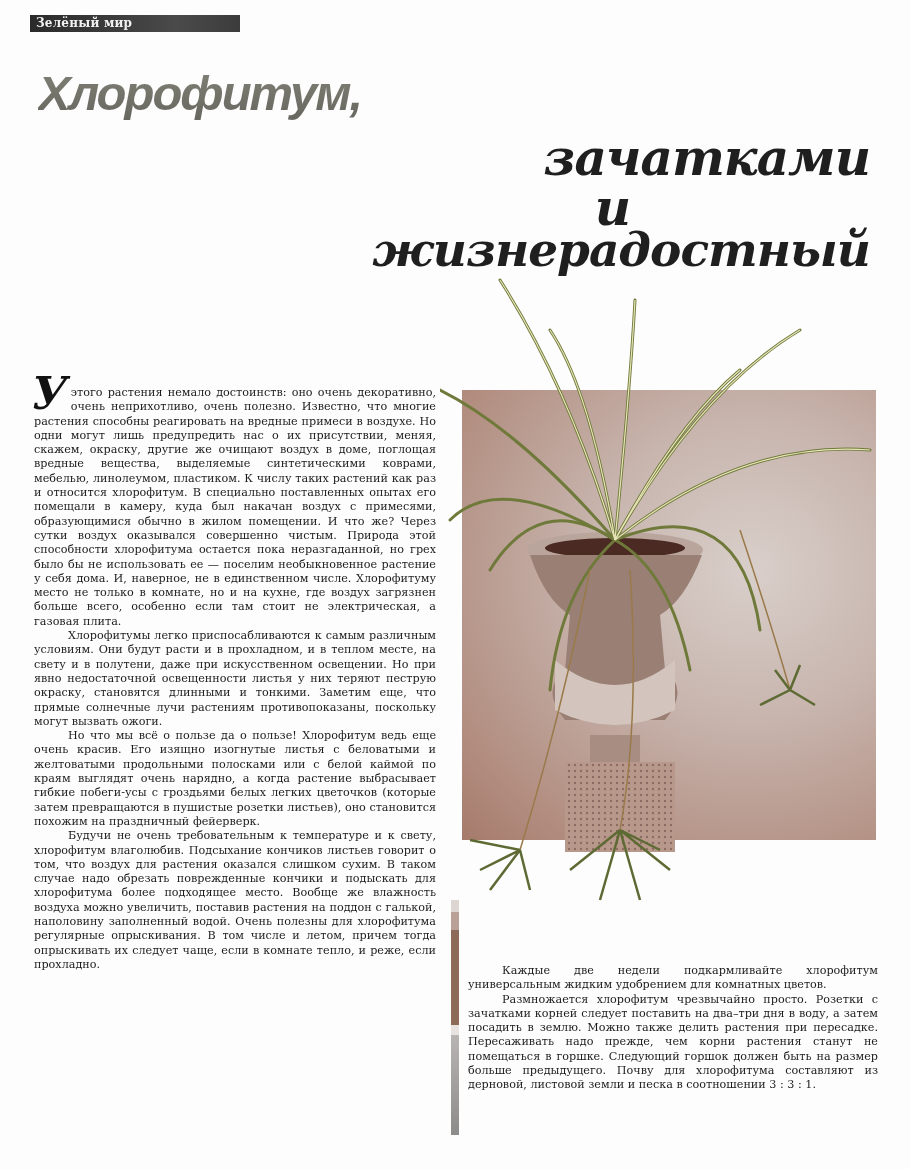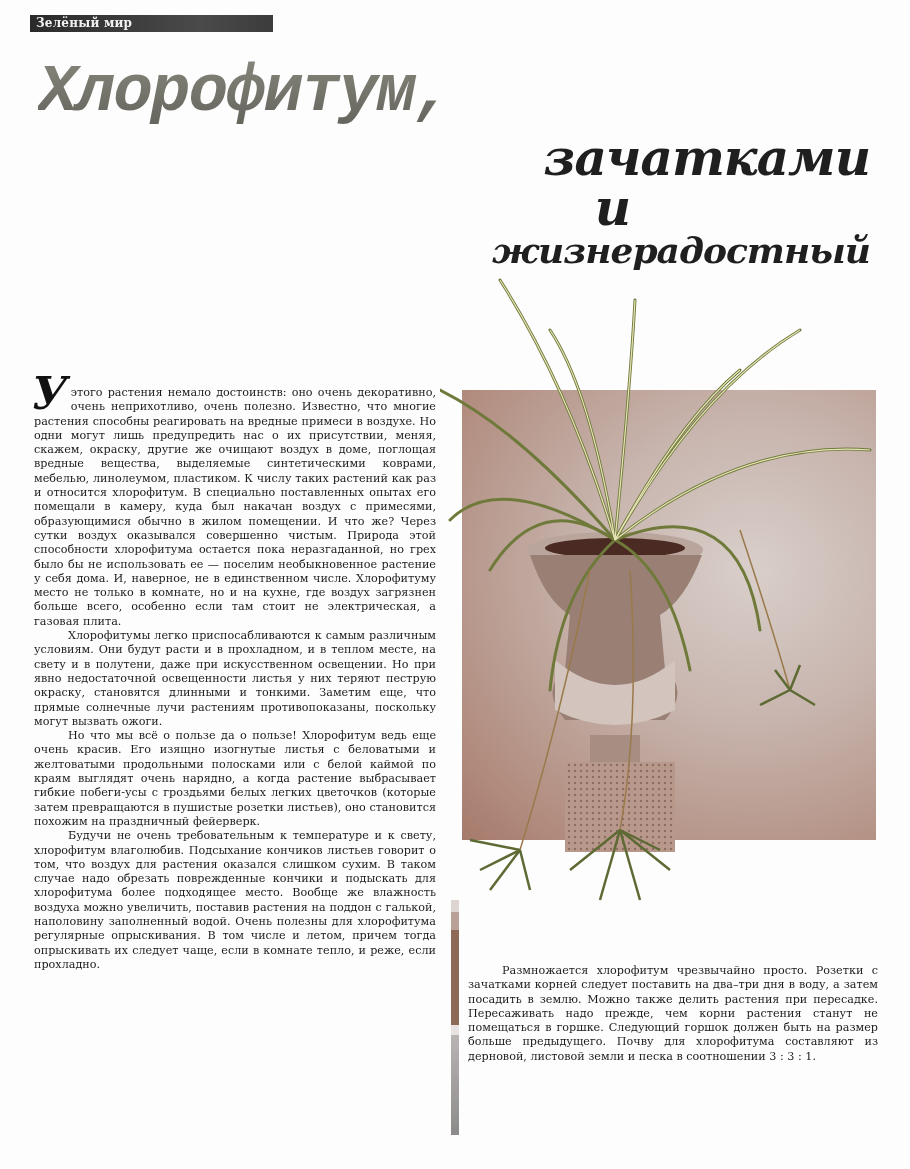--- a/index.html
+++ b/index.html
@@ -3,43 +3,43 @@
 <meta charset="utf-8">
 <style>
   html, body { margin: 0; padding: 0; }
   body {
     width: 910px; height: 1169px; position: relative; overflow: hidden;
     background: #fdfdfd;
     font-family: "DejaVu Serif", serif;
     color: #1a1a1a;
   }
   .rubric {
-    position: absolute; left: 30px; top: 15px; width: 243px; height: 17px;
+    position: absolute; left: 30px; top: 15px; width: 210px; height: 17px;
     background: linear-gradient(90deg, #2a2a2a, #4a4a4a 70%, #3c3c3c);
     color: #f2f2f2; font-size: 12px; line-height: 17px; padding-left: 6px;
     box-sizing: border-box; font-weight: bold; letter-spacing: 0.2px;
   }
   .title-main {
     position: absolute; left: 38px; top: 48px;
-    font-family: Liberation Mono, monospace; font-style: italic; font-weight: bold;
-    font-size: 66px; line-height: 90px; letter-spacing: -2px;
+    font-family: Liberation Sans, sans-serif; font-style: italic; font-weight: bold;
+    font-size: 49px; line-height: 90px; letter-spacing: -2px;
     color: #6f6e66;
     background: linear-gradient(180deg, #8a8a80 0%, #5f5e57 100%);
     -webkit-background-clip: text; background-clip: text;
     -webkit-text-fill-color: transparent;
     white-space: nowrap;
   }
   .title-sub {
     position: absolute; right: 40px;
     font-family: "DejaVu Serif", serif; font-style: italic; font-weight: bold;
     color: #1f1f1f; white-space: nowrap; letter-spacing: -1px;
   }
   .t1 { top: 128px; font-size: 50px; line-height: 60px; }
   .t2 { top: 180px; right: 280px; font-size: 50px; line-height: 55px; }
-  .t3 { top: 220px; font-size: 36px; line-height: 60px; }
+  .t3 { top: 220px; font-size: 47px; line-height: 60px; }
 
   .photo-bg {
     position: absolute; left: 462px; top: 390px; width: 414px; height: 450px;
     background: radial-gradient(ellipse at 70% 40%, #d9cfca 0%, #c7b4ad 40%, #b08a7c 85%, #a57a6b 100%);
   }
   .photo-svg { position: absolute; left: 440px; top: 270px; width: 470px; height: 680px; }
 
   .swatch { position: absolute; left: 451px; width: 8px; }
   .sw1 { top: 900px; height: 12px; background: #ddd5d2; }
   .sw2 { top: 912px; height: 18px; background: #b9a198; }
@@ -130,14 +130,15 @@
 <div class="swatch sw5"></div>
 
 <div class="col col-left">
   <p class="first"><span class="dropcap">У</span><span> этого растения немало достоинств: оно очень декоративно, очень неприхотливо, очень полезно. Известно, что многие растения способны реагировать на вредные примеси в воздухе. Но одни могут лишь предупредить нас о их присутствии, меняя, скажем, окраску, другие же очищают воздух в доме, поглощая вредные вещества, выделяемые синтетическими коврами, мебелью, линолеумом, пластиком. К числу таких растений как раз и относится хлорофитум. В специально поставленных опытах его помещали в камеру, куда был накачан воздух с примесями, образующимися обычно в жилом помещении. И что же? Через сутки воздух оказывался совершенно чистым. Природа этой способности хлорофитума остается пока неразгаданной, но грех было бы не использовать ее — поселим необыкновенное растение у себя дома. И, наверное, не в единственном числе. Хлорофитуму место не только в комнате, но и на кухне, где воздух загрязнен больше всего, особенно если там стоит не электрическая, а газовая плита.</span></p>
   <p>Хлорофитумы легко приспосабливаются к самым различным условиям. Они будут расти и в прохладном, и в теплом месте, на свету и в полутени, даже при искусственном освещении. Но при явно недостаточной освещенности листья у них теряют пеструю окраску, становятся длинными и тонкими. Заметим еще, что прямые солнечные лучи растениям противопоказаны, поскольку могут вызвать ожоги.</p>
   <p>Но что мы всё о пользе да о пользе! Хлорофитум ведь еще очень красив. Его изящно изогнутые листья с беловатыми и желтоватыми продольными полосками или с белой каймой по краям выглядят очень нарядно, а когда растение выбрасывает гибкие побеги-усы с гроздьями белых легких цветочков (которые затем превращаются в пушистые розетки листьев), оно становится похожим на праздничный фейерверк.</p>
   <p>Будучи не очень требовательным к температуре и к свету, хлорофитум влаголюбив. Подсыхание кончиков листьев говорит о том, что воздух для растения оказался слишком сухим. В таком случае надо обрезать поврежденные кончики и подыскать для хлорофитума более подходящее место. Вообще же влажность воздуха можно увеличить, поставив растения на поддон с галькой, наполовину заполненный водой. Очень полезны для хлорофитума регулярные опрыскивания. В том числе и летом, причем тогда опрыскивать их следует чаще, если в комнате тепло, и реже, если прохладно.</p>
 </div>
 
 <div class="col col-right">
+  <p>Каждые две недели подкармливайте хлорофитум универсальным жидким удобрением для комнатных цветов.</p>
   <p>Размножается хлорофитум чрезвычайно просто. Розетки с зачатками корней следует поставить на два–три дня в воду, а затем посадить в землю. Можно также делить растения при пересадке. Пересаживать надо прежде, чем корни растения станут не помещаться в горшке. Следующий горшок должен быть на размер больше предыдущего. Почву для хлорофитума составляют из дерновой, листовой земли и песка в соотношении 3 : 3 : 1.</p>
 </div>
 
 </body></html>

